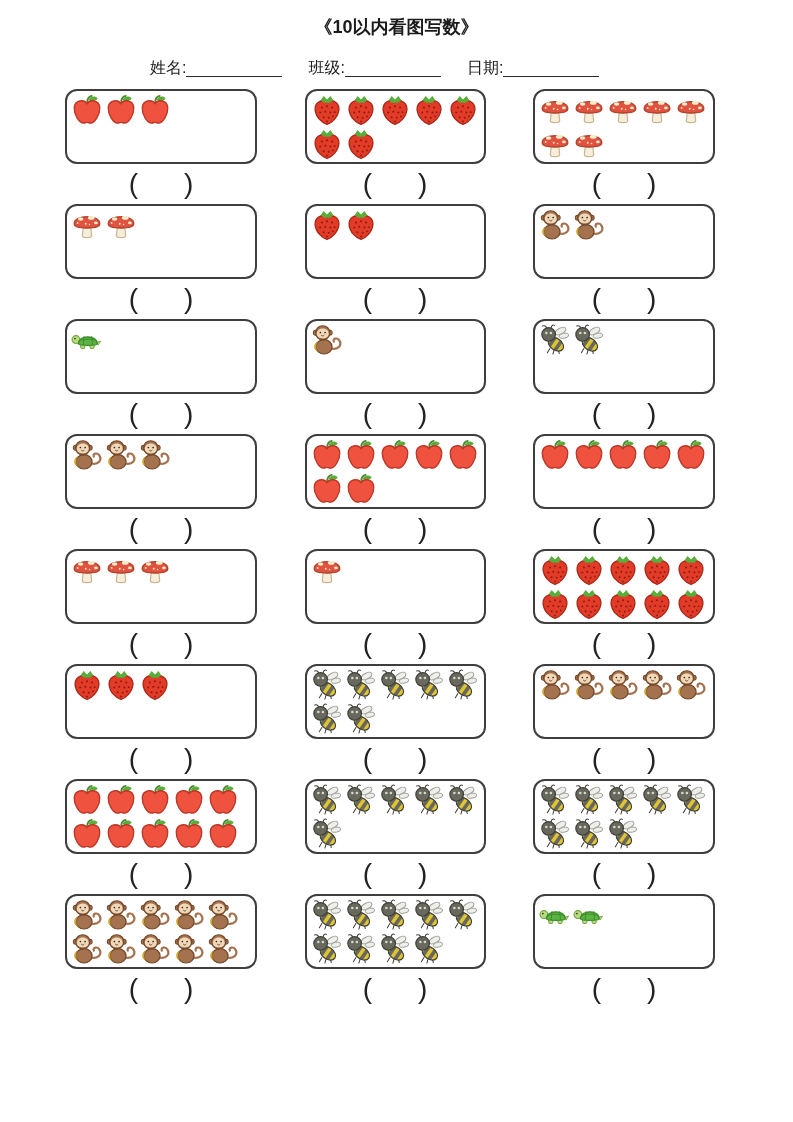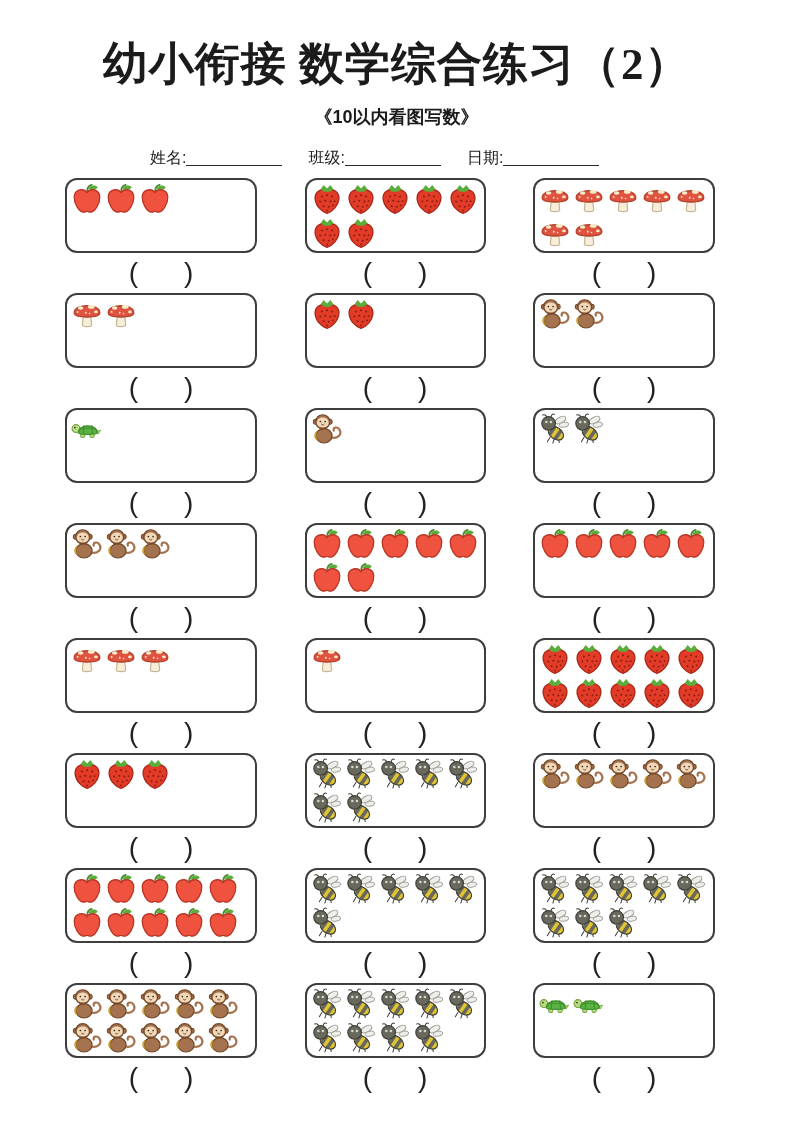--- a/index.html
+++ b/index.html
@@ -120,21 +120,20 @@
         <ellipse cx="21" cy="25" rx="10" ry="6.8" fill="none" stroke="var(--bee-outline)" stroke-width="1.4"></ellipse>
       </g>
       <circle cx="12.5" cy="13.5" r="8" fill="var(--bee-dark)" stroke="var(--bee-outline)" stroke-width="1.4"></circle>
       <circle cx="9.8" cy="11.8" r="1.5" fill="#d8d8d0"></circle>
         <circle cx="15.2" cy="11.8" r="1.5" fill="#d8d8d0"></circle>
     </symbol>
   </defs>
 </svg>
 
 <div class="page">
-  <h1 class="title">幼小衔接 数学综合练习（2）</h1>
   <div class="subtitle">《10以内看图写数》</div>
 
   <div class="fields">
     <div class="field">
       <span class="flabel">姓名:</span>
       <span class="fline"></span>
     </div>
     <div class="field">
       <span class="flabel">班级:</span>
       <span class="fline"></span>

